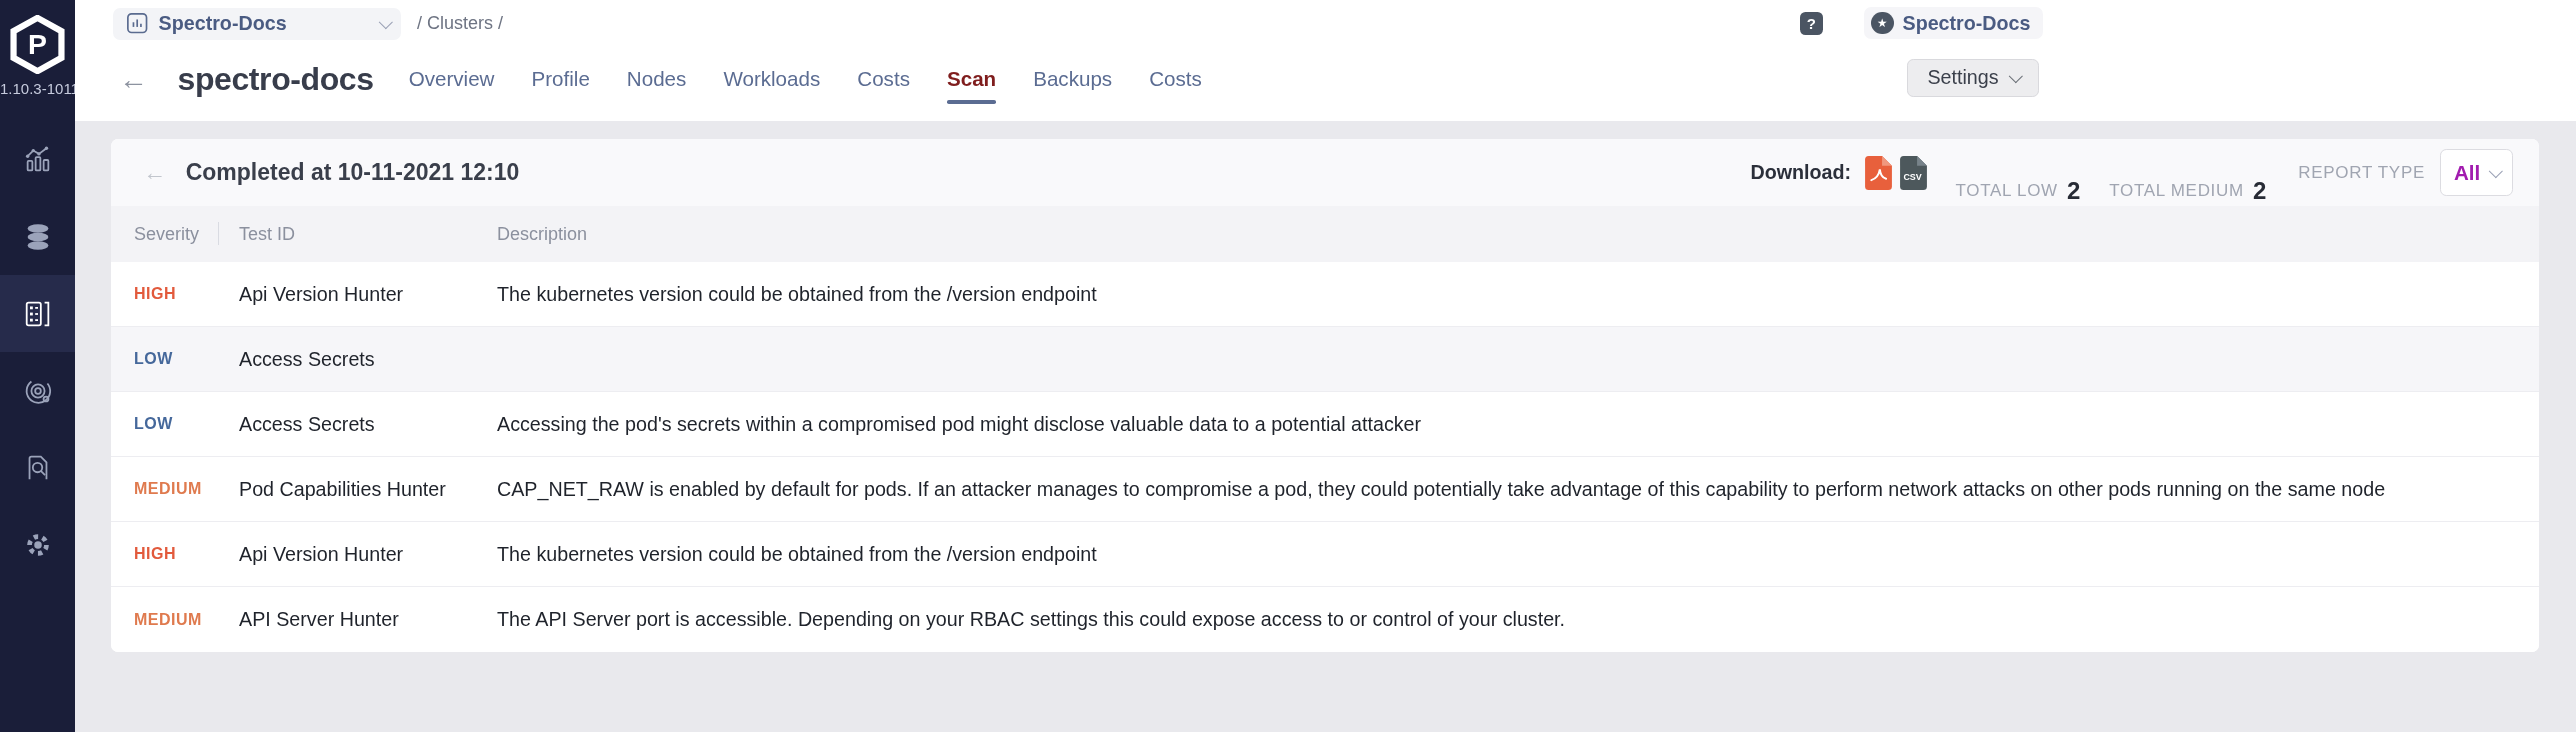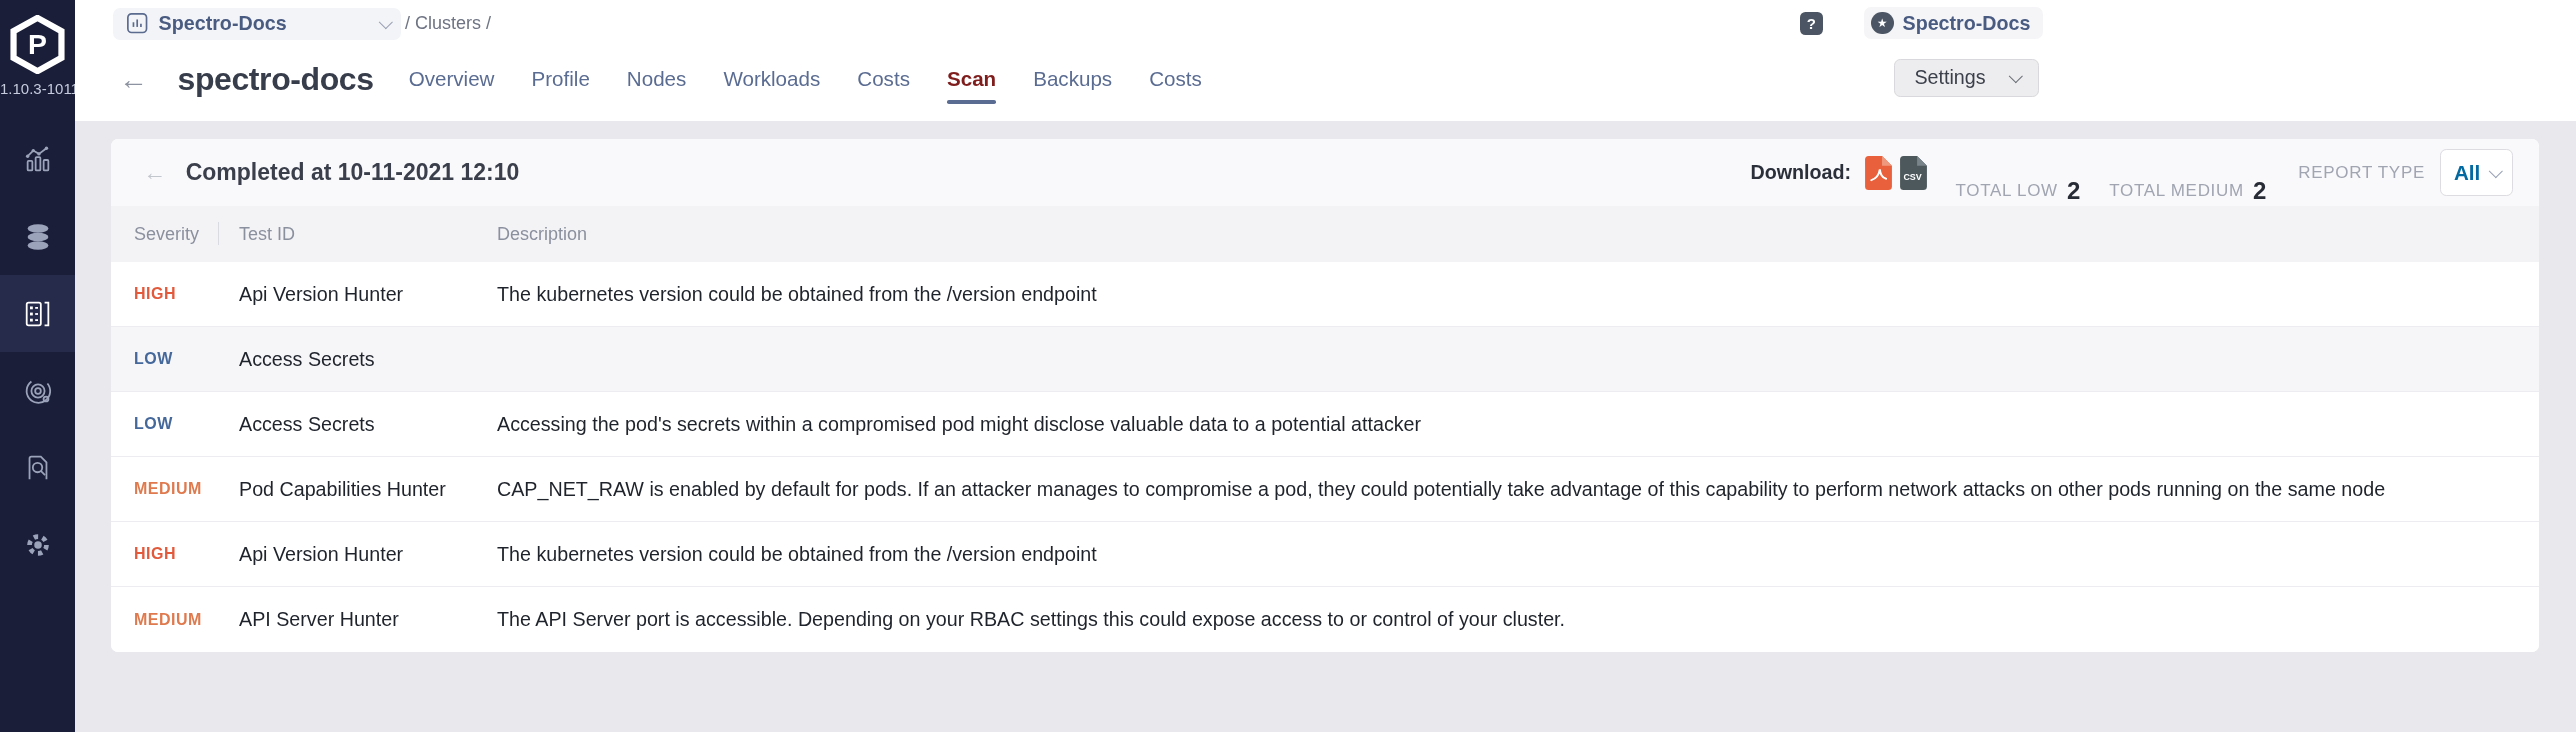--- a/index.html
+++ b/index.html
@@ -22,21 +22,21 @@
 
   
   .main { flex:1; display:flex; flex-direction:column; position:relative; }
   .header-zone { background:#ffffff; height:121px; position:relative; }
 
   
   .topbar { height:47px; display:flex; align-items:center; position:relative; }
   .project-pill { margin-left:38px; width:288px; height:32px; background:#f3f4f7; border-radius:7.2px;
                   display:flex; align-items:center; padding:0 12.5px; cursor:pointer; }
   .project-pill .plabel { margin-left:10.7px; color:#4a5b82; font-weight:bold; font-size:19.7px; flex:1; }
-  .crumb { margin-left:4px; color:#6e7483; font-size:18px; }
+  .crumb { margin-left:16px; color:#6e7483; font-size:18px; }
   .top-right { position:absolute; right:533px; top:7.2px; display:flex; align-items:center; }
   .help-btn { width:23px; height:23px; background:#4b5563; border-radius:5.4px; color:#fff; font-weight:bold;
               font-size:15px; display:flex; align-items:center; justify-content:center; cursor:pointer; }
   .account-pill { margin-left:41px; background:#f5f5f8; border-radius:7.2px; height:32px;
                   display:flex; align-items:center; padding:0 12.5px 0 7.2px; cursor:pointer; }
   .star-badge { width:22.4px; height:22.4px; background:#4b5563; border-radius:50%; color:#fff; font-size:11.6px;
                 display:flex; align-items:center; justify-content:center; }
   .account-pill .alabel { margin-left:9px; color:#4a5b82; font-weight:bold; font-size:19.7px; }
 
   
@@ -44,21 +44,21 @@
   .back-big { margin-left:44px; color:#8d93a0; font-size:29px; cursor:pointer; line-height:1; }
   .page-title { margin-left:29.5px; color:#383d4b; font-weight:bold; font-size:32px; letter-spacing:-0.4px; }
   .tabs { display:flex; margin-left:35px; gap:37px; align-items:center; height:64px; }
   .tab { color:#5b6c92; font-size:20.6px; cursor:pointer; position:relative; height:64px;
          display:flex; align-items:center; }
   .tab.active { color:#7f1d1d; font-weight:bold; }
   .tab.active::after { content:""; position:absolute; left:0; right:0; bottom:7.2px; height:3.6px;
                        background:#5b6c92; border-radius:1.8px; }
   .settings-btn { position:absolute; right:537px; top:11.6px; height:38px; padding:0 19.7px;
                   background:#ededef; border:0.9px solid #d9d9dd; border-radius:6.3px;
-                  display:flex; align-items:center; gap:23px; cursor:pointer;
+                  display:flex; align-items:center; gap:10px; cursor:pointer;
                   color:#3a3f4a; font-size:19.7px; }
   .chev { width:9.8px; height:9.8px; border-right:1.8px solid #6b7077; border-bottom:1.8px solid #6b7077;
           transform:rotate(45deg) translateY(-2.7px); display:inline-block; }
   .chev.light { border-color:#9aa1b5; }
 
   
   .content { flex:1; background:#e9e9ed; padding:18px 37px 0 36px; }
   .card { background:#ffffff; border-radius:7.2px; overflow:hidden; }
 
   .card-head { height:67px; background:#f9f9fb; display:flex; align-items:center; position:relative; }
@@ -69,21 +69,21 @@
   .file-icon { margin-left:14.3px; cursor:pointer; display:block; }
   .file-icon + .file-icon { margin-left:7.2px; }
   .totals { display:flex; align-items:center;margin-top:36px; }
   .total-item { display:flex; align-items:center; margin-left:29px; }
   .total-label { color:#a0a5b1; font-size:17px; letter-spacing:0.7px; }
   .total-value { color:#272b35; font-weight:bold; font-size:24px; margin-left:9px; }
   .rt-label { margin-left:32px; color:#a0a5b1; font-size:17px; letter-spacing:0.7px; }
   .all-select { margin-left:15px; width:73px; height:47px; background:#fff; border:0.9px solid #dcdce1;
                 border-radius:6.3px; display:flex; align-items:center; justify-content:center; gap:9px;
                 cursor:pointer; }
-  .all-select .val { color:#0369a1; font-weight:bold; font-size:20.6px; }
+  .all-select .val { color:#a21caf; font-weight:bold; font-size:20.6px; }
 
   .thead { height:56px; background:#f3f3f6; display:grid; grid-template-columns:128px 258px 1fr;
            align-items:center; color:#8b909e; font-size:18px; }
   .thead .c1 { padding-left:23px; }
   .thead .c2 { position:relative; padding-left:0; }
   .thead .c2::before { content:""; position:absolute; left:-20.6px; top:-1.8px; height:23px; width:0.9px; background:#d9dbe2; }
   .trow { height:65px; display:grid; grid-template-columns:128px 258px 1fr; align-items:center; background:#fff; }
   .trow:not(:last-child) { border-bottom:0.9px solid #ededf1; }
   .trow:nth-child(2) { background:#f6f6f9; }
   .cell.sev { padding-left:23px; }

